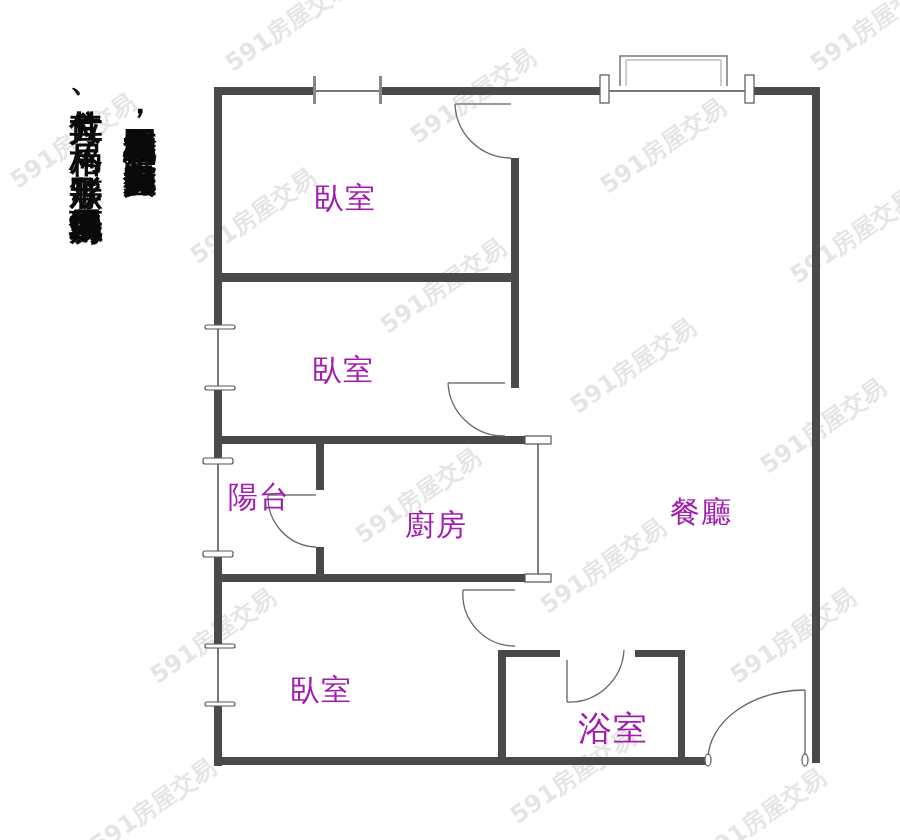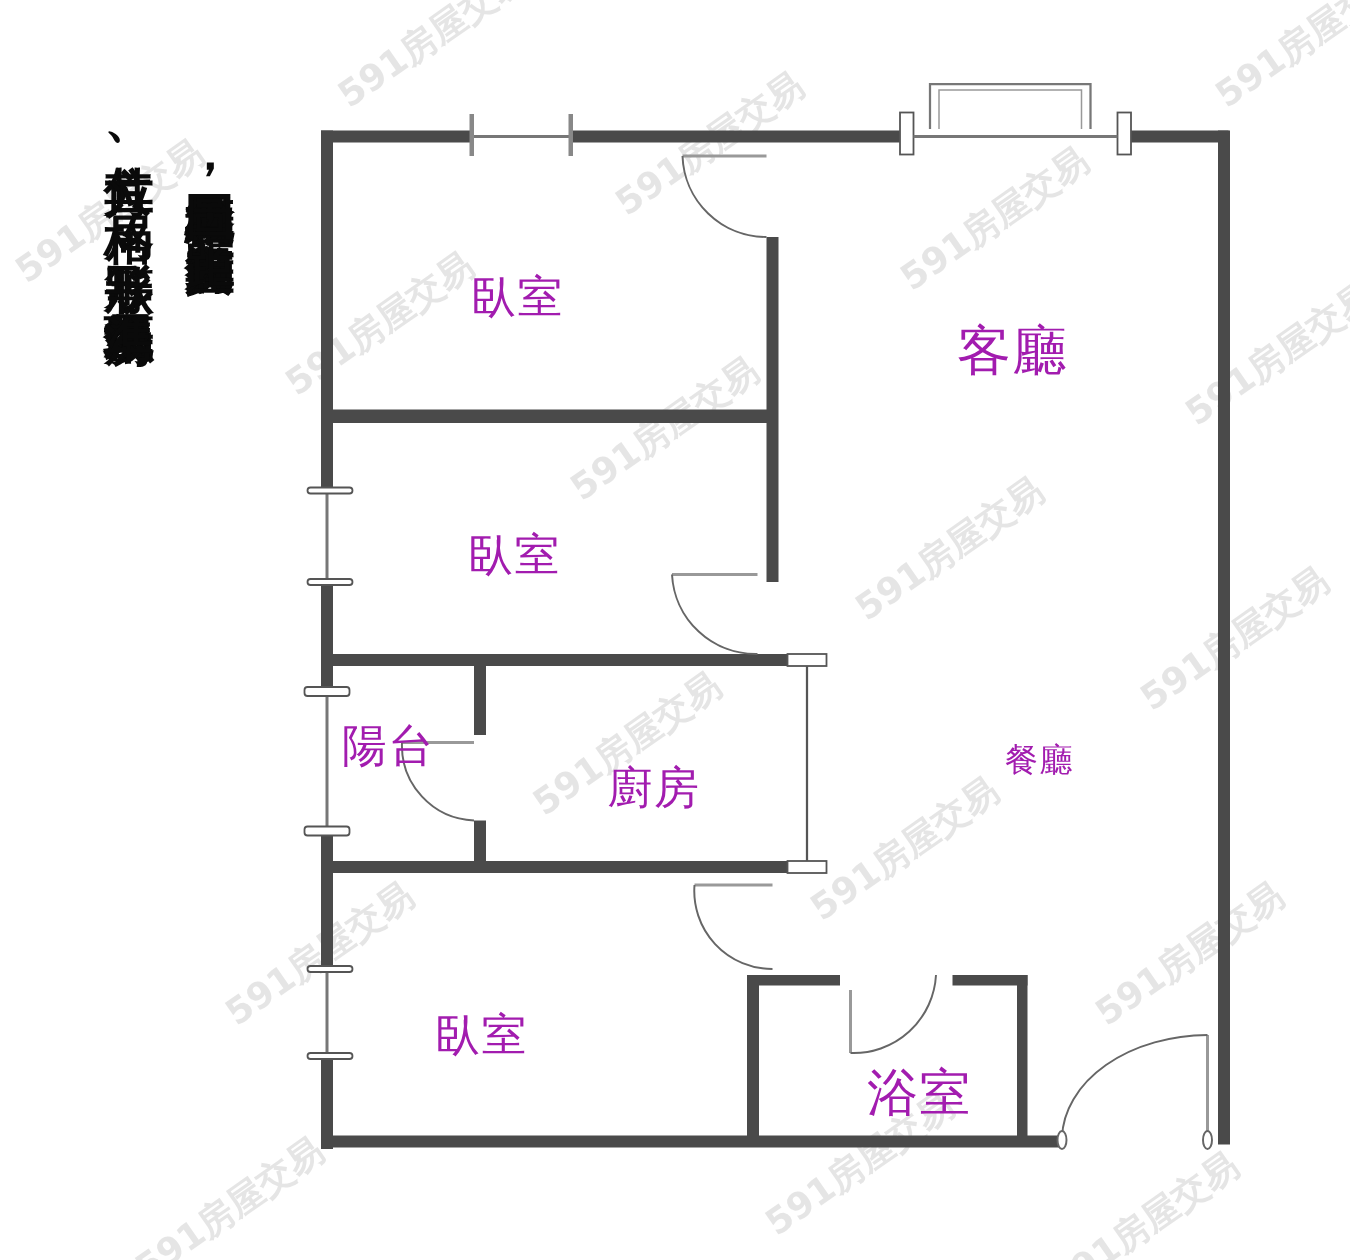--- a/index.html
+++ b/index.html
@@ -124,21 +124,20 @@
       <line x1="805" y1="690" x2="805" y2="760" stroke-width="2" stroke="#999"></line>
       <path d="M708,758 A98,70 0 0 1 805,690"></path>
       <ellipse cx="708" cy="760" rx="3" ry="6" fill="#fff"></ellipse>
       <ellipse cx="805" cy="760" rx="3" ry="6" fill="#fff"></ellipse>
     </g>
   </svg>
 
   <div class="room-label" style="left:314px;top:178px;font-size:30px;">臥室</div>
   <div class="room-label" style="left:312px;top:350px;font-size:30px;">臥室</div>
   <div class="room-label" style="left:290px;top:670px;font-size:30px;">臥室</div>
-  <div class="room-label" style="left:638px;top:210px;font-size:36px;">客廳</div>
-  <div class="room-label" style="left:670px;top:492px;font-size:22px;">餐廳</div>
+  <div class="room-label" style="left:670px;top:492px;font-size:30px;">餐廳</div>
   <div class="room-label" style="left:228px;top:477px;font-size:30px;">陽台</div>
   <div class="room-label" style="left:405px;top:505px;font-size:30px;">廚房</div>
   <div class="room-label" style="left:578px;top:706px;font-size:34px;">浴室</div>
 
   <div class="disclaimer" style="left:114px;top:104px;">本格局圖繪製為概繪圖，與實況仍有差距，</div>
   <div class="disclaimer" style="left:60px;top:84px;">其方位、格局、形狀等，仍須以房屋現場為準</div>
 </div>
 
 </body></html>

